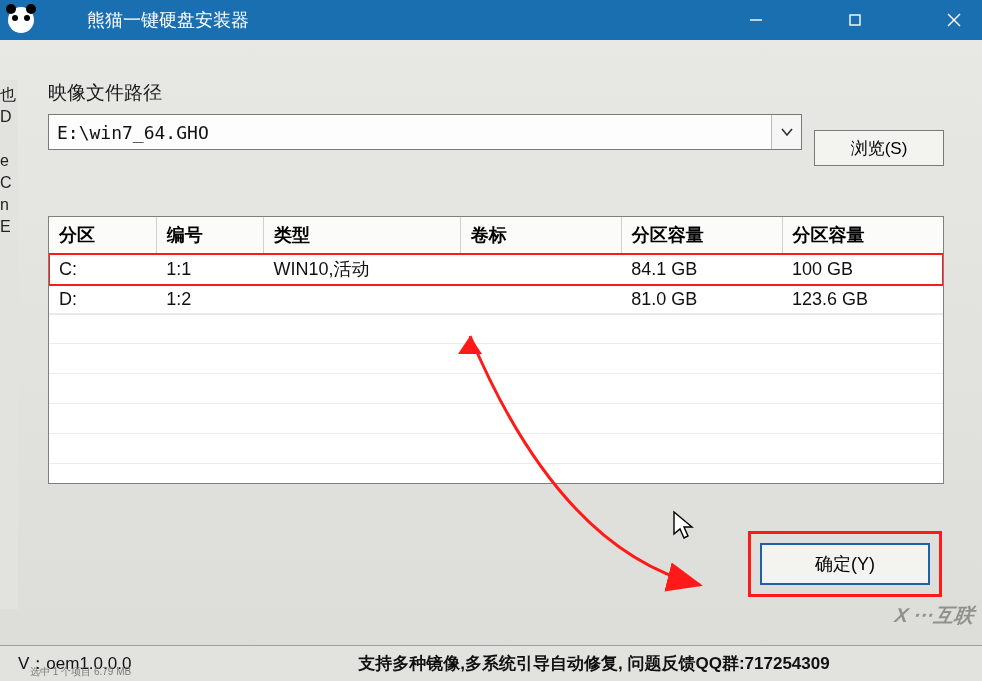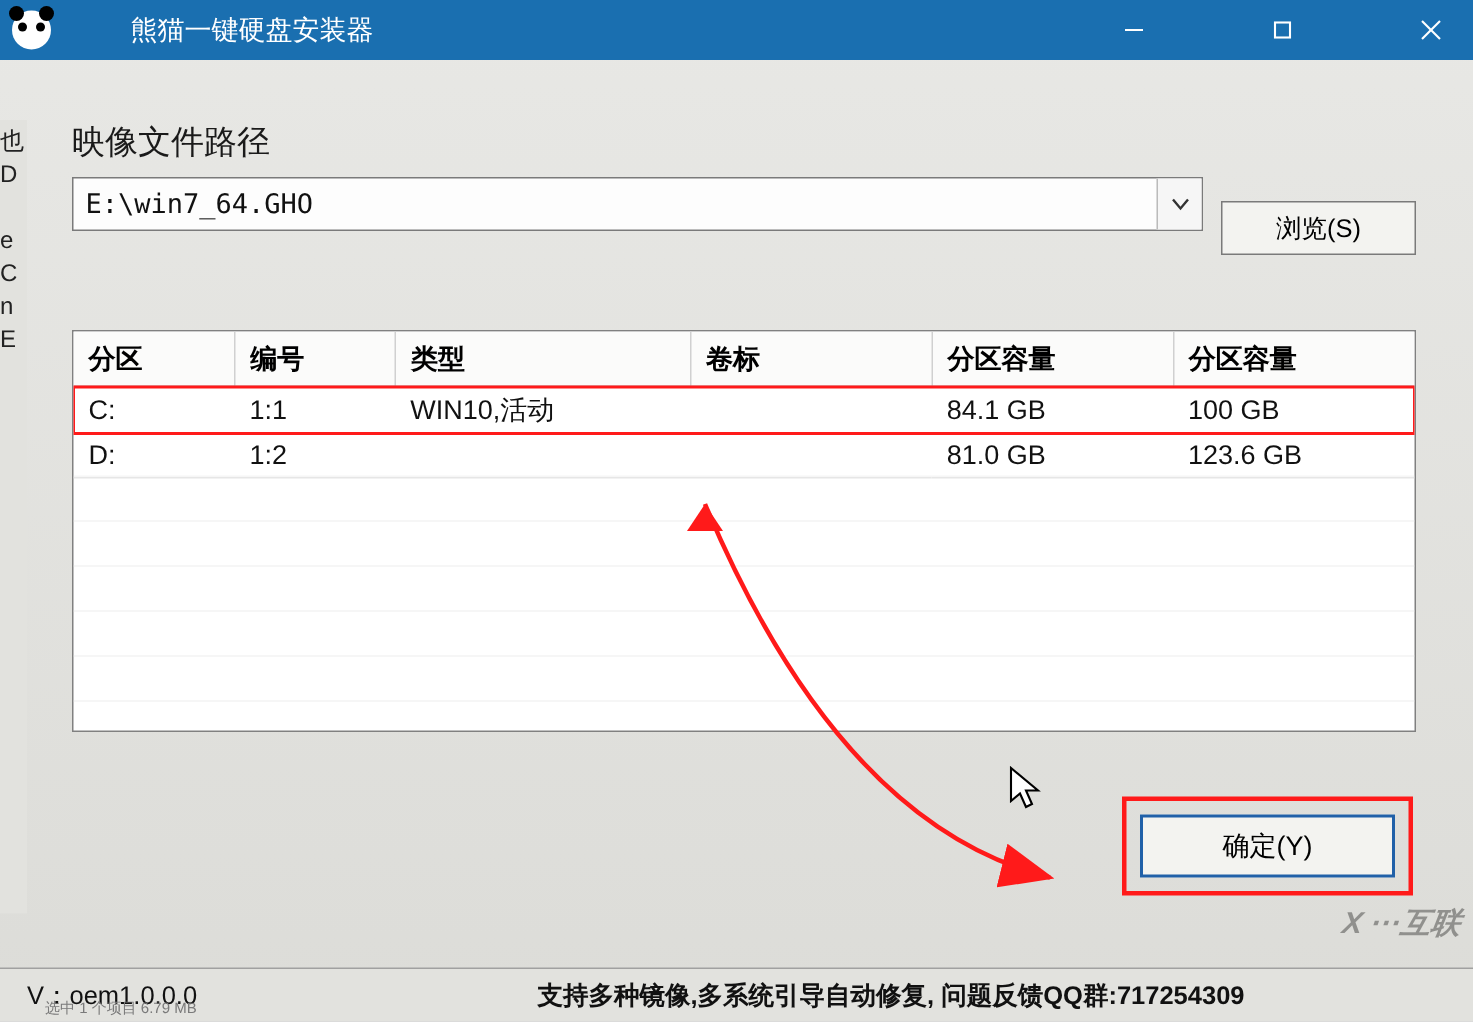--- a/index.html
+++ b/index.html
@@ -25,21 +25,21 @@
   .titlebar .panda-icon::before { left: -2px; }
   .titlebar .panda-icon::after { right: -2px; }
   .titlebar .panda-icon .eyes { position: absolute; top: 8px; left: 4px; width: 18px; display: flex; justify-content: space-between; }
   .titlebar .panda-icon .eyes span { width: 6px; height: 6px; background: #000; border-radius: 50%; display: inline-block; }
   .title-spacer { flex: 1; }
   .win-ctrl { width: 56px; height: 40px; display: flex; align-items: center; justify-content: center; color: #fff; cursor: pointer; }
   .win-ctrl svg { stroke: #fff; stroke-width: 1.4; fill: none; }
   
   .body-area { flex: 1; padding: 0 10px 0 20px; position: relative; }
   .content-inner { padding: 40px 28px 0 28px; }
-  .field-label { font-size: 22px; color: #1a1a1a; margin-bottom: 8px; }
+  .field-label { font-size: 19px; color: #1a1a1a; margin-bottom: 8px; }
   
   .path-row { display: flex; gap: 12px; margin-bottom: 50px; }
   .path-input-wrap {
     flex: 1; height: 36px; border: 1px solid #7a7a7a; background: #fdfdfd;
     display: flex; align-items: center;
   }
   .path-input {
     flex: 1; height: 100%; border: none; outline: none; background: transparent;
     font-size: 18px; font-family: "Consolas","SimSun",monospace; padding: 0 8px; color: #111;
   }

